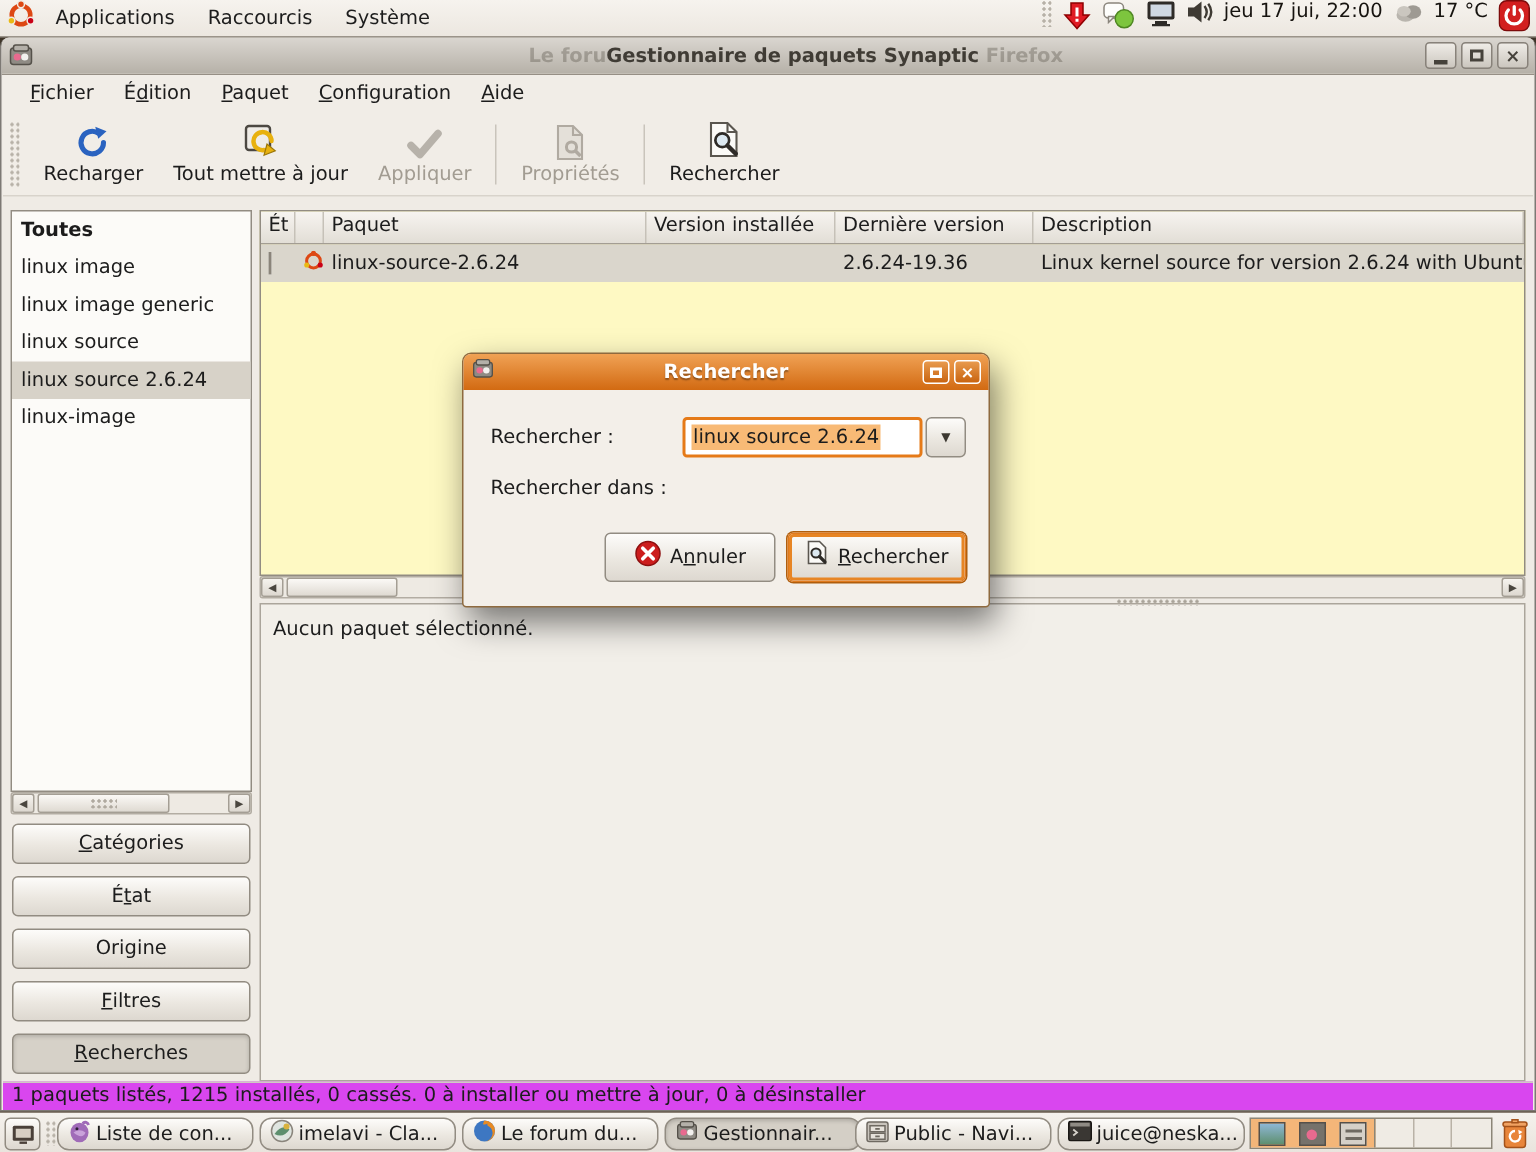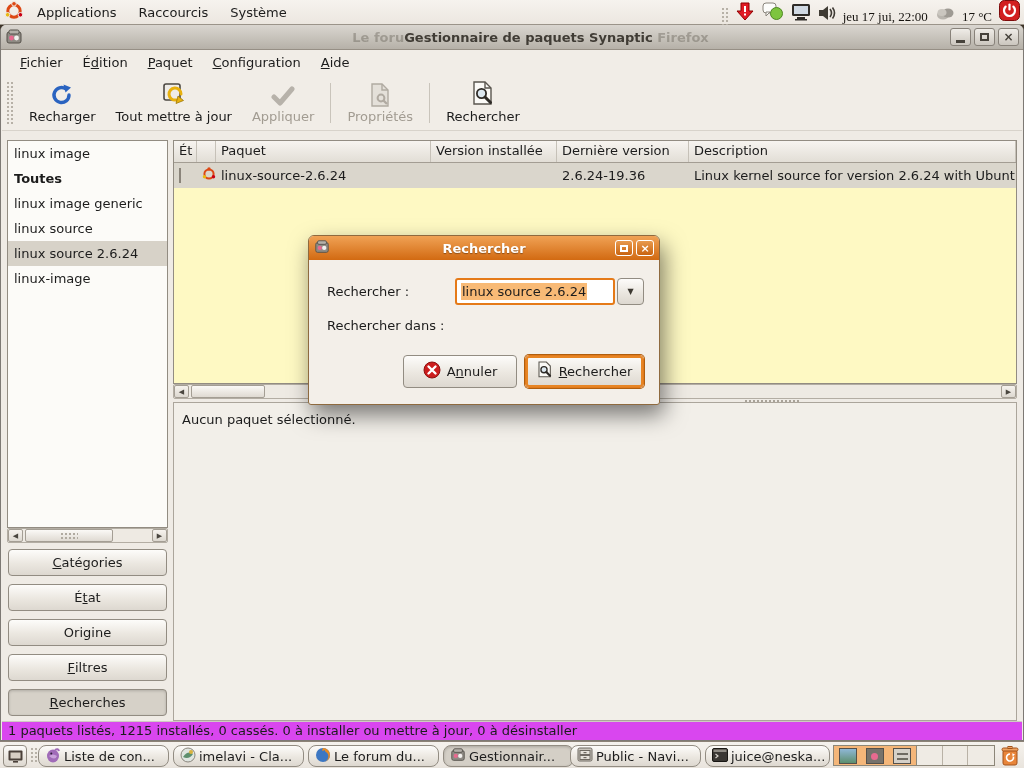--- a/index.html
+++ b/index.html
@@ -6,21 +6,21 @@
   html,body { width:1024px; height:768px; overflow:hidden; }
   body { font-family:"DejaVu Sans","Liberation Sans",sans-serif; font-size:13px; color:#1c1c1c; }
   .screen { position:relative; width:1024px; height:768px; background:#3e3428; }
 
   
   .top-panel { position:absolute; top:0; left:0; width:1024px; height:25px;
     background:linear-gradient(#f6f3ee,#ece7e0); border-bottom:1px solid #9b948a;
     display:flex; align-items:center; }
   .panel-left { display:flex; align-items:center; gap:4px; padding-left:4px; }
   .panel-menu { padding:3px 9px; cursor:default; }
-  .panel-right { margin-left:auto; display:flex; align-items:flex-end; gap:7px; padding-right:4px;font-family:Liberation Serif, serif; }
+  .panel-right { margin-left:auto; display:flex; align-items:flex-start; gap:7px; padding-right:4px; }
   .tray-txt { color:#16130f; }
   .handle-dots { width:7px; height:18px;
     background-image:radial-gradient(#b7b1a7 1px, transparent 1.2px); background-size:4px 4px; }
 
   
   .app-window { position:absolute; top:25px; left:0; width:1024px; height:716px;
     background:#efebe5; border:1px solid #7d7974; border-top:none; border-radius:6px 6px 0 0; }
   .titlebar { position:absolute; top:0; left:0; right:0; height:25px;
     background:linear-gradient(#dad6d0,#b6b1a8); border-radius:5px 5px 0 0;
     border-bottom:1px solid #968f85; display:flex; align-items:center; padding:0 4px; }
@@ -280,22 +280,22 @@
             <path d="M14 1 v6 h6" fill="none" stroke="#5a564f" stroke-width="1.4"></path>
             <circle cx="10.5" cy="12.5" r="4.6" fill="#dce8f0" stroke="#2e2b27" stroke-width="1.8"></circle>
             <path d="M14 16 L19.5 21.5" stroke="#2e2b27" stroke-width="3" stroke-linecap="round"></path>
           </svg>
         </span>
         <span>Rechercher</span>
       </div>
     </div>
 
     <div class="side-list">
+      <div class="side-item bold">Toutes</div>
       <div class="side-item">linux image</div>
-      <div class="side-item bold">Toutes</div>
       <div class="side-item">linux image generic</div>
       <div class="side-item">linux source</div>
       <div class="side-item selected">linux source 2.6.24</div>
       <div class="side-item">linux-image</div>
     </div>
     <div class="side-scroll hscroll">
       <span class="sb-arrow">◀</span>
       <span class="sb-trough">
           <span class="sb-thumb" style="left:2px;width:88px;">
             <span class="sb-grip"></span>

